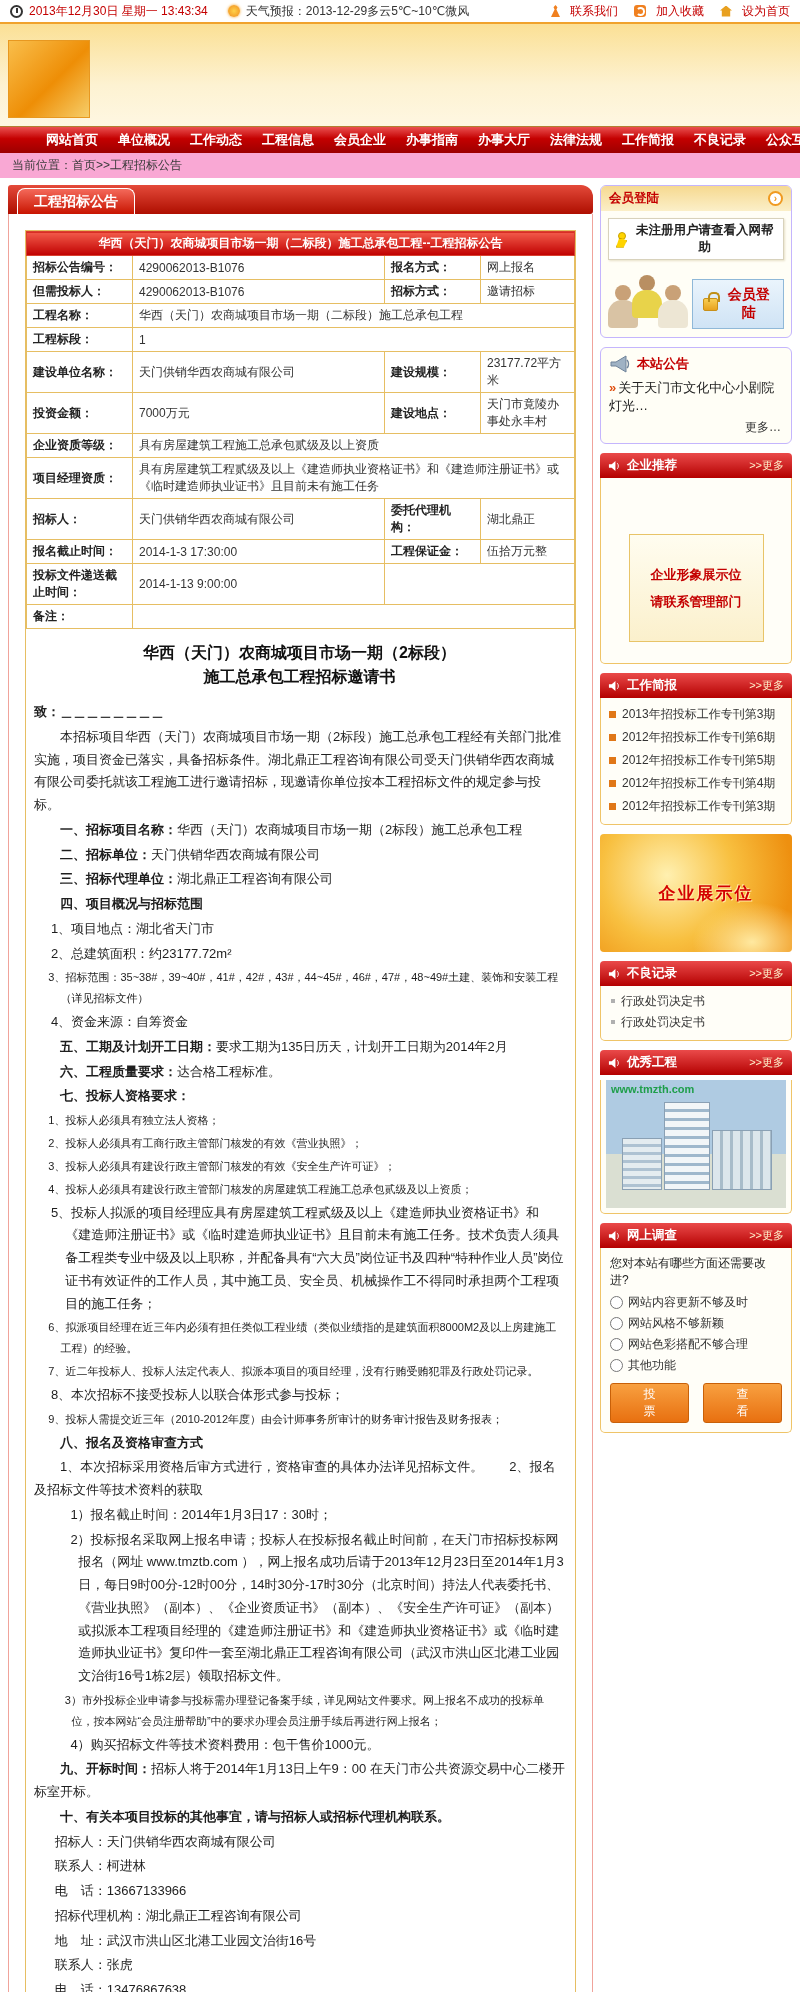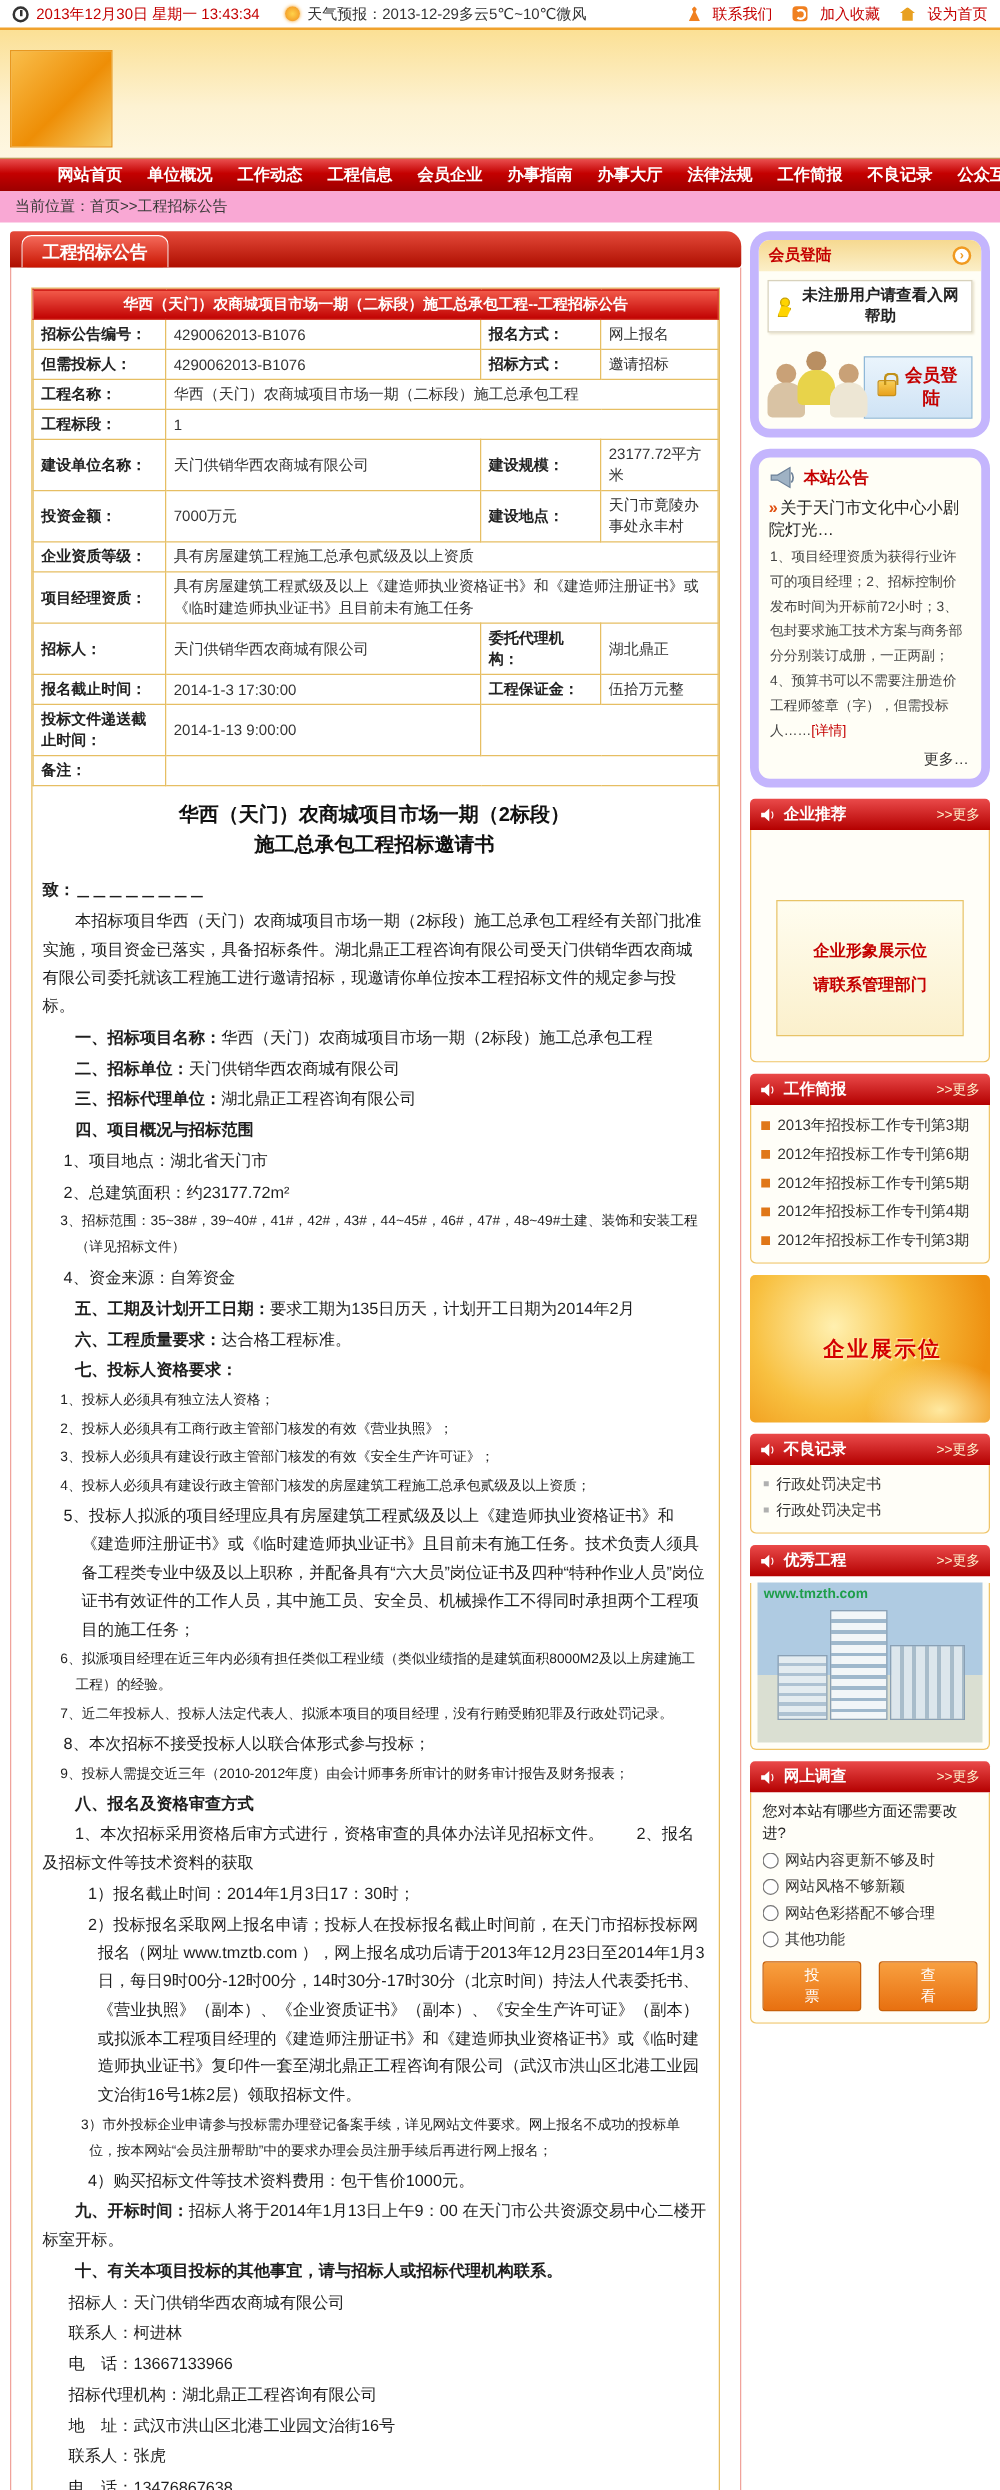--- a/index.html
+++ b/index.html
@@ -50,21 +50,21 @@
   .doc-p { margin:2px 0; }
   .doc-p.zhi { font-weight:bold; margin-top:8px; }
   .doc-p.indent { text-indent:2em; }
   .doc-p.sec { text-indent:2em; }
   .doc-p.sub { margin-left:2.4em; text-indent:-1.1em; }
   .doc-p.sub2 { margin-left:3.4em; text-indent:-0.6em; }
   .doc-p.small { font-size:11px; line-height:1.9; }
   .doc-p.contact { margin-left:1.6em; }
 
   
-  .sbox { border:7px solid #c4b5fd; border-radius:16px; background:#FFFEF6; overflow:hidden; }
+  .sbox { border:1px solid #c4b5fd; border-radius:6px; background:#FFFEF6; overflow:hidden; }
   .login-head { background:linear-gradient(#F6D990,#FBEFC8); padding:4px 8px; display:flex; justify-content:space-between; align-items:center; color:#C40000; font-weight:bold; font-size:12.5px; }
   .arr-circle { width:15px; height:15px; border:2px solid #F09A20; border-radius:50%; color:#F09A20; font-weight:bold; font-size:10px; line-height:11px; text-align:center; background:#fff; }
   .reg-btn { margin:7px 7px 5px; background:#fff; border:1px solid #D8D2BC; box-shadow:1px 1px 2px #E8E0C8; display:flex; align-items:center; gap:5px; padding:3px 5px; font-weight:bold; font-size:12.5px; color:#222; cursor:pointer; width:calc(100% - 14px); }
   .runman { width:13px; height:15px; position:relative; display:inline-block; }
   .runman::before { content:""; position:absolute; left:4px; top:0; width:6px; height:6px; background:#FFD400; border:1px solid #C8A000; border-radius:50%; }
   .runman::after { content:""; position:absolute; left:2px; top:6px; width:9px; height:8px; background:#FFD400; border:1px solid #C8A000; clip-path:polygon(0 100%,30% 0,100% 30%,70% 100%); }
   .login-row { display:flex; align-items:flex-end; gap:6px; padding:0 7px 8px; }
   .people { width:88px; height:64px; position:relative; }
   .person { position:absolute; bottom:0; width:30px; height:44px; }
   .person::before { content:""; position:absolute; left:7px; top:0; width:16px; height:16px; border-radius:50%; background:#C9A177; }
@@ -83,21 +83,21 @@
   .notice-link .arr { color:#E05010; font-weight:bold; margin-right:2px; }
   .notice-body { padding:2px 9px 2px; font-size:11px; line-height:1.8; color:#444; }
   .detail-link { color:#C40000; text-decoration:none; }
   .more-link { display:block; text-align:right; padding:2px 10px 7px; color:#333; text-decoration:none; font-size:12px; }
 
   .sec-head { background:linear-gradient(#EA4A4A,#B40000); color:#fff; font-weight:bold; font-size:12.5px; padding:4px 8px; display:flex; align-items:center; gap:6px; border-radius:4px 4px 0 0; }
   .sec-head .more { margin-left:auto; color:#FFF2CC; font-size:11px; font-weight:normal; text-decoration:none; }
   .sec-body { border:1px solid #EFC468; border-top:none; border-radius:0 0 5px 5px; background:#FFFEF8; }
 
   .promo-body { height:186px; display:flex; align-items:center; justify-content:center; }
-  .promo-inner { border:1px solid #E8C468; background:linear-gradient(#FFFDF0,#FBF0CC); width:150px; padding:26px 6px; text-align:center; color:#C40000; font-weight:bold; font-size:13px; line-height:2.1;margin-top:35px; }
+  .promo-inner { border:1px solid #E8C468; background:linear-gradient(#FFFDF0,#FBF0CC); width:135px; padding:26px 6px; text-align:center; color:#C40000; font-weight:bold; font-size:13px; line-height:2.1;margin-top:35px; }
 
   .brief-item { display:flex; align-items:center; gap:6px; padding:3px 8px; color:#333; text-decoration:none; font-size:12px; }
   .sq { width:7px; height:7px; background:#E07718; flex:none; }
   .briefs-body { padding:5px 0 6px; }
 
   .adbanner { height:118px; border-radius:4px; background:radial-gradient(circle at 35% 35%, #FFF0B0, #F8C040 45%, #EE9010 85%); display:flex; align-items:center; justify-content:center; position:relative; overflow:hidden; }
   .adbanner::after { content:""; position:absolute; right:-20px; bottom:-30px; width:120px; height:80px; background:radial-gradient(#FFE9A0,transparent 70%); }
   .adbanner .t { color:#D40000; font-weight:bold; font-size:17px; letter-spacing:2px; text-shadow:1px 1px 0 #FFE9A0, -1px -1px 0 #FFE9A0;margin-left:20px; }
 
   .bad-body { padding:5px 0 7px; }
@@ -308,21 +308,20 @@
 
       <div class="sbox">
         <div class="notice-head">
           <svg class="mega" width="22" height="18" viewBox="0 0 22 18">
             <path d="M2 7h5l10-6v16l-10-6H2z" fill="#9FB2C4" stroke="#6E8299"></path>
             <path d="M18 5c2 2 2 6 0 8" fill="none" stroke="#6E8299" stroke-width="1.4"></path>
           </svg>
           <span class="t">本站公告</span>
         </div>
         <a class="notice-link" href="#"><span class="arr">»</span><span>关于天门市文化中心小剧院灯光…</span></a>
-        <div class="notice-body"><span>1、项目经理资质为获得行业许可的项目经理；2、招标控制价发布时间为开标前72小时；3、包封要求施工技术方案与商务部分分别装订成册，一正两副；4、预算书可以不需要注册造价工程师签章（字），但需投标人……</span><a class="detail-link" href="#">[详情]</a></div>
         <a class="more-link" href="#">更多…</a>
       </div>
 
       <div>
         <div class="sec-head">
           <svg class="spk" viewBox="0 0 14 12">
               <path d="M1 4h3l4-3.5v11L4 8H1z" fill="#fff"></path>
               <path d="M10 3c1.5 1.5 1.5 4.5 0 6" stroke="#fff" fill="none"></path>
             </svg>
           <span>企业推荐</span>

